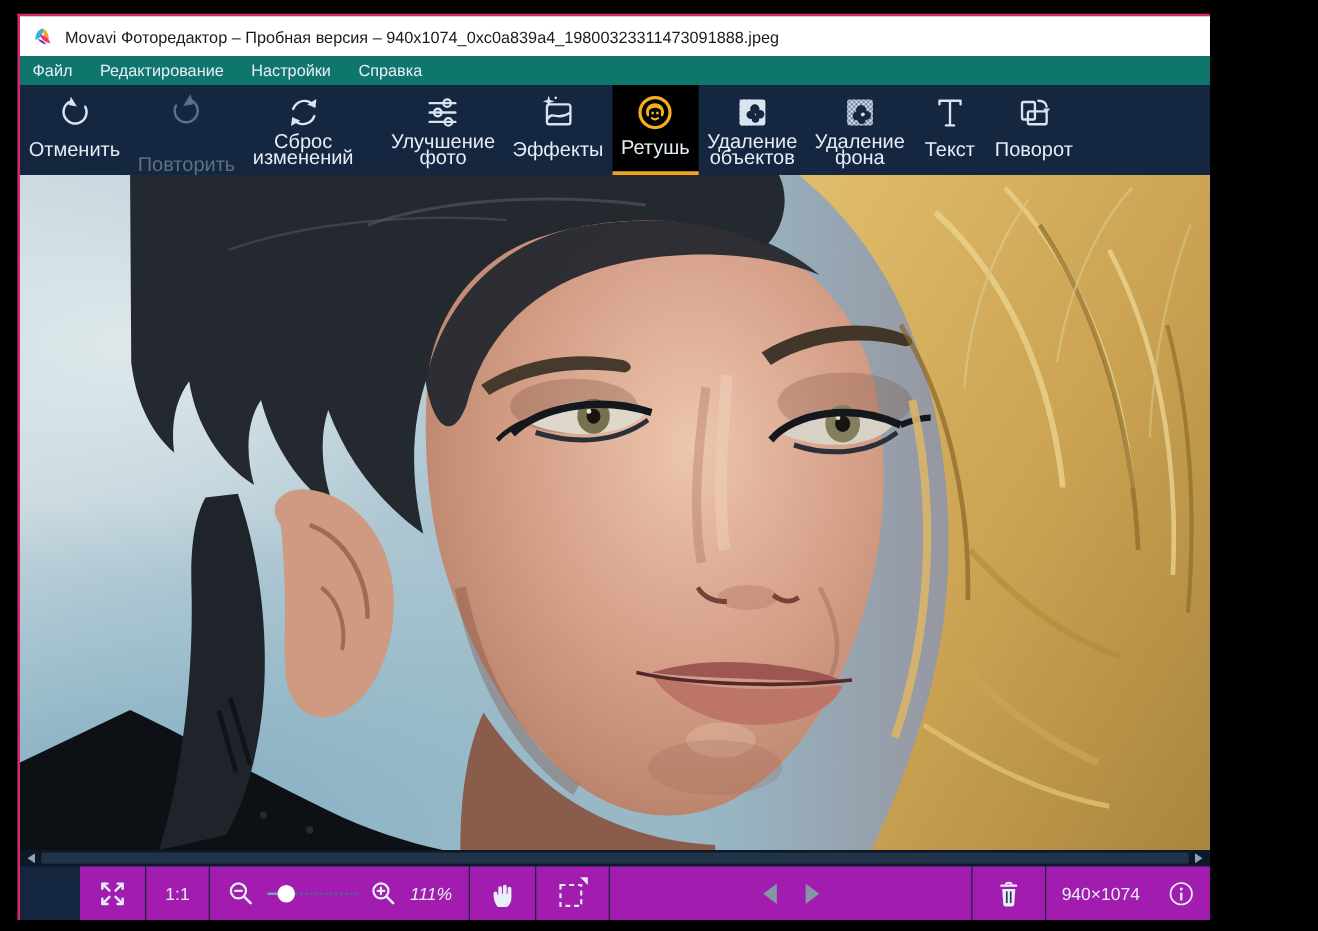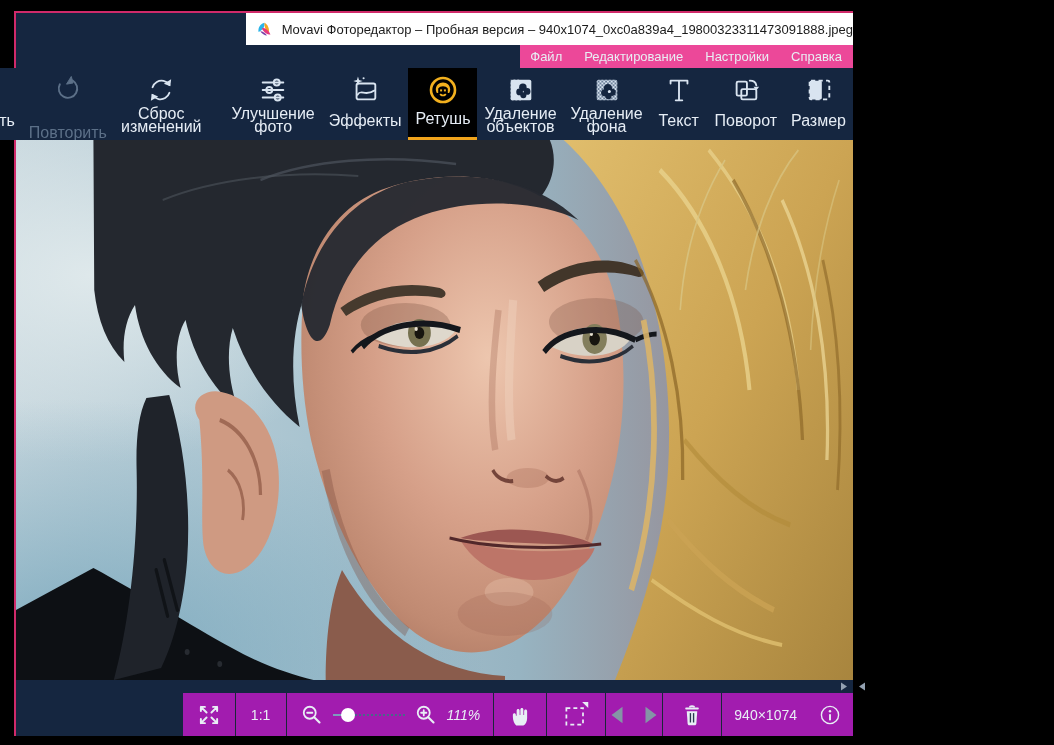--- a/index.html
+++ b/index.html
@@ -1,30 +1,30 @@
 <!DOCTYPE html>
 <html><head>
 <meta charset="utf-8">
 <style>
   html,body{margin:0;padding:0;}
   body{
     width:1054px;height:745px;background:#000;
     font-family:"Liberation Sans",sans-serif;position:relative;overflow:hidden;
   }
   .window{
-    position:absolute;left:14px;top:11px;width:839px;height:725px;
+    position:absolute;left:14px;top:11px;width:954px;height:725px;
     border-left:2px solid #d02a6a;border-top:2px solid #d02a6a;
-    box-sizing:border-box;display:flex;flex-direction:column;background:#152640;align-items:flex-end;
+    box-sizing:border-box;display:flex;flex-direction:column;background:#152640;
   }
   
   .titlebar{height:32px;background:#ffffff;display:flex;align-items:center;flex:0 0 32px;}
   .app-logo{width:17px;height:17px;margin-left:10px;flex:0 0 auto;}
   .title-text{margin-left:9px;font-size:13px;color:#1b1b1b;white-space:nowrap;}
   
-  .menubar{height:23px;background:#ec4899;display:flex;align-items:center;flex:0 0 23px;}
+  .menubar{height:23px;background:#0f766e;display:flex;align-items:center;flex:0 0 23px;}
   .menu-item{color:#e9eef4;font-size:13px;padding:0 11px;cursor:default;line-height:23px;}
   .menu-item:first-child{padding-left:10px;}
   
   .toolbar{height:72px;background:#152640;display:flex;align-items:stretch;flex:0 0 72px;}
   .tb-btn{
     display:flex;flex-direction:column;align-items:center;justify-content:flex-start;
     padding:6px 7px 0 7px;min-width:58px;box-sizing:border-box;color:#e6edf5;position:relative;
   }
   .tb-btn .tb-ico{height:32px;display:flex;align-items:center;justify-content:center;}
   .tb-label{
@@ -213,29 +213,20 @@
         <svg width="30" height="30" viewBox="0 0 32 32">
           <rect x="6" y="7" width="11" height="15" rx="1.5" class="ico-stroke"></rect>
           <rect x="11" y="15" width="16" height="11" rx="1.5" fill="#152640" class="ico-stroke"></rect>
           <path class="ico-stroke" d="M20 6 C24 6 26.5 8 27 11"></path>
           <path d="M24 12.5 L30 12.5 L27 16.5 Z" fill="#d9e4f0"></path>
         </svg>
       </span>
       <span class="tb-label">Поворот</span>
     </div>
 
-    <div class="tb-btn">
-      <span class="tb-ico">
-        <svg width="30" height="30" viewBox="0 0 32 32">
-          <rect x="6" y="6" width="21" height="20" rx="1.5" fill="none" stroke="#d9e4f0" stroke-width="2" stroke-dasharray="4.5 3.5"></rect>
-          <rect x="6" y="6" width="13" height="20" rx="1.5" fill="#d9e4f0"></rect>
-        </svg>
-      </span>
-      <span class="tb-label">Размер</span>
-    </div>
 
   </div>
 
   <div class="canvas">
     <svg viewBox="0 0 1027 540" preserveAspectRatio="none">
       <defs>
         <linearGradient id="bgG" x1="0" y1="0" x2="1" y2="0">
           <stop offset="0" stop-color="#c6d6dd"></stop>
           <stop offset="0.35" stop-color="#a9c4d0"></stop>
           <stop offset="0.6" stop-color="#97b4c2"></stop>

